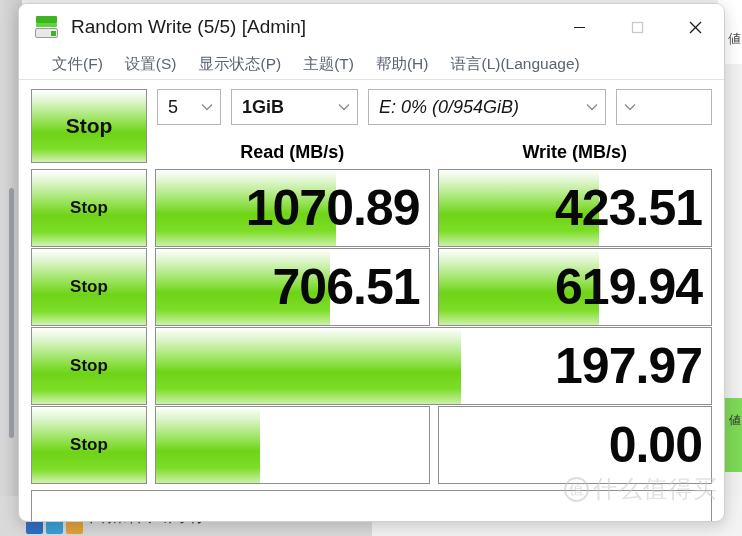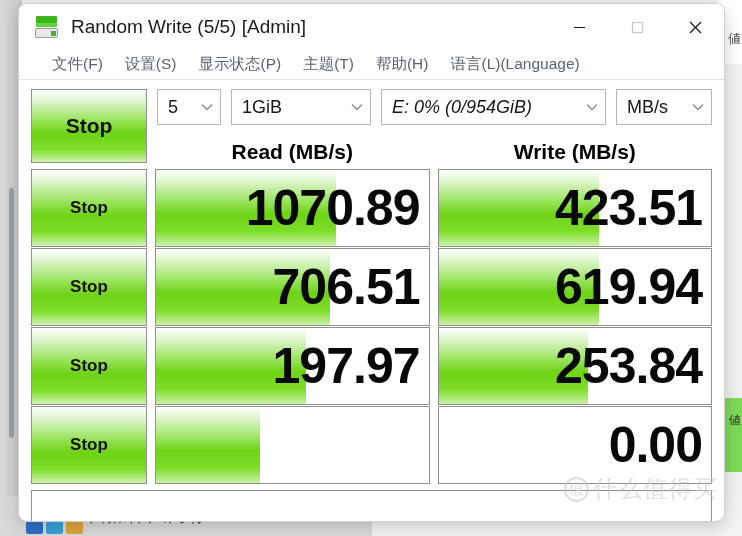--- a/index.html
+++ b/index.html
@@ -255,37 +255,37 @@
   }
   .combo .arrow {
     width: 26px;
     display: flex;
     align-items: center;
     justify-content: center;
     background: #ffffff;
   }
   .combo .arrow svg { display: block; }
   #combo-count { width: 64px; }
-  #combo-size  { width: 140px; }
+  #combo-size  { width: 127px; font-weight: bold; }
   #combo-drive { flex: 1 1 auto; min-width: 0; margin-left: 10px; }
   #combo-drive .val { overflow: hidden; text-overflow: ellipsis; font-style: italic; }
   #combo-unit  { width: 96px; }
 
   
   #headers {
     display: flex;
     margin-top: 4px;
     height: 30px;
   }
   .head-spacer { width: 116px; flex: 0 0 auto; }
   .col-head {
     flex: 1 1 0;
     margin-left: 8px;
     text-align: center;
-    font-size: 21px;
+    font-size: 18px;
     font-weight: bold;
     color: #000;
     line-height: 30px;
   }
 
   
   #results { margin-top: 2px; }
   .res-row {
     display: flex;
     height: 78px;
@@ -471,21 +471,20 @@
       <div class="combo" id="combo-drive">
         <div class="val">E: 0% (0/954GiB)</div>
         <div class="arrow">
           <svg width="12" height="8" viewBox="0 0 12 8">
             <polyline points="1,1.5 6,6.5 11,1.5" fill="none" stroke="#8a8a8a" stroke-width="1.3"></polyline>
           </svg>
         </div>
       </div>
 
       <div class="combo" id="combo-unit">
-        <div class="val">MB/s</div>
         <div class="arrow">
           <svg width="12" height="8" viewBox="0 0 12 8">
             <polyline points="1,1.5 6,6.5 11,1.5" fill="none" stroke="#8a8a8a" stroke-width="1.3"></polyline>
           </svg>
         </div>
       </div>
     </div>
 
     <div id="headers">
       <div class="head-spacer"></div>
@@ -518,24 +517,20 @@
           <div class="score-val">619.94</div>
         </div>
       </div>
 
       <div class="res-row">
         <div class="stop-small">Stop</div>
         <div class="score-cell">
           <div class="score-fill" style="width: 55%;"></div>
           <div class="score-val">197.97</div>
         </div>
-        <div class="score-cell">
-          <div class="score-fill" style="width: 55%;"></div>
-          <div class="score-val">253.84</div>
-        </div>
       </div>
 
       <div class="res-row">
         <div class="stop-small">Stop</div>
         <div class="score-cell">
           <div class="score-fill" style="width: 38%;"></div>
         </div>
         <div class="score-cell">
           <div class="score-fill" style="width: 0%;"></div>
           <div class="score-val">0.00</div>

